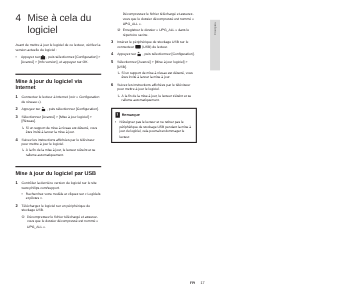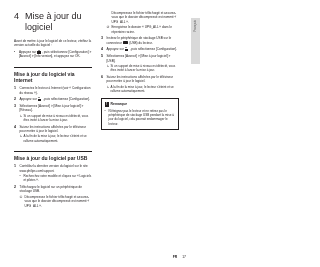--- a/index.html
+++ b/index.html
@@ -180,21 +180,21 @@
 
 <div class="page">
 
   <div class="side-tab"></div>
   <div class="side-tab-label">Français</div>
 
   <div class="col col-left">
 
     <div class="chapter">
       <div class="chapter-num">4</div>
-      <div class="chapter-title">Mise à jour du logiciel</div>
+      <div class="chapter-title">Mise à cela du logiciel</div>
     </div>
 
     <div class="intro">Avant de mettre à jour le logiciel de ce lecteur, vérifiez la version actuelle du logiciel :</div>
 
     <div class="bullet-row">
       <div class="bullet-dot">•</div>
       <div class="bullet-txt">
         <span>Appuyez sur</span>
         <span class="ico-home"></span>
         <span>, puis sélectionnez [Configuration] &gt; [Avancé] &gt; [Info version], et appuyez sur OK.</span>

